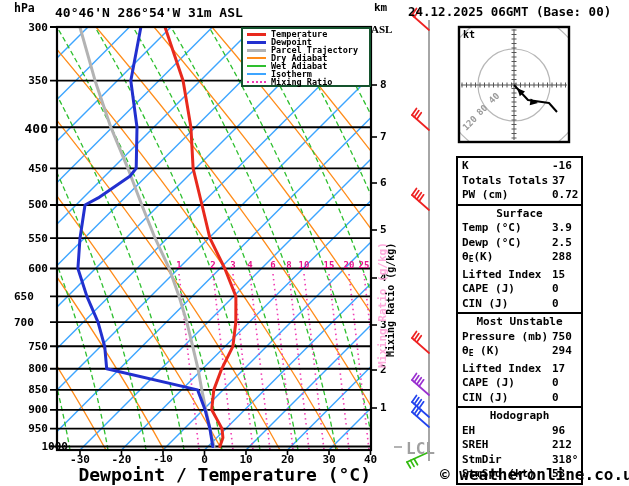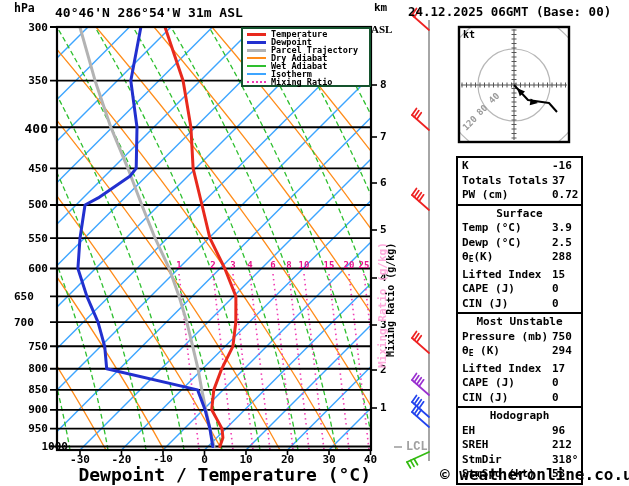--- a/index.html
+++ b/index.html
@@ -338,21 +338,21 @@
       <div class="t" style="left: 281px; top: 261px; width: 16px; text-align: center; font-size: 9px; color: rgb(232, 20, 140);">8</div>
       <div class="t" style="left: 296px; top: 261px; width: 16px; text-align: center; font-size: 9px; color: rgb(232, 20, 140);">10</div>
       <div class="t" style="left: 321px; top: 261px; width: 16px; text-align: center; font-size: 9px; color: rgb(232, 20, 140);">15</div>
       <div class="t" style="left: 341px; top: 261px; width: 16px; text-align: center; font-size: 9px; color: rgb(232, 20, 140);">20</div>
       <div class="t" style="left: 356px; top: 261px; width: 16px; text-align: center; font-size: 9px; color: rgb(232, 20, 140);">25</div>
     </div>
 
   <div class="vert" style="left:377px;top:198px;height:170px;font-size:11px;color:#ffaadd;">Mixing Ratio (g/kg)</div>
   <div class="vert" style="left:386px;top:212px;height:145px;font-size:10px;color:#000;">Mixing Ratio (g/kg)</div>
 
-  <div class="t" style="left:406px;top:441px;font-size:12px;color:#a0a0a0;font-family:Liberation Mono, monospace;">LCL</div>
+  <div class="t" style="left:406px;top:441px;font-size:16px;color:#a0a0a0;">LCL</div>
 
   <div class="t" style="left:57px;top:466px;width:314px;text-align:right;font-size:18px;">Dewpoint / Temperature (°C)</div>
 
   <div class="legend">
       <div class="lrow">
         <div class="lswatch" style="border-top: 3px solid rgb(232, 41, 29);"></div>
         <div class="llabel">Temperature</div>
       </div>
       <div class="lrow">
         <div class="lswatch" style="border-top: 3px solid rgb(34, 48, 207);"></div>

